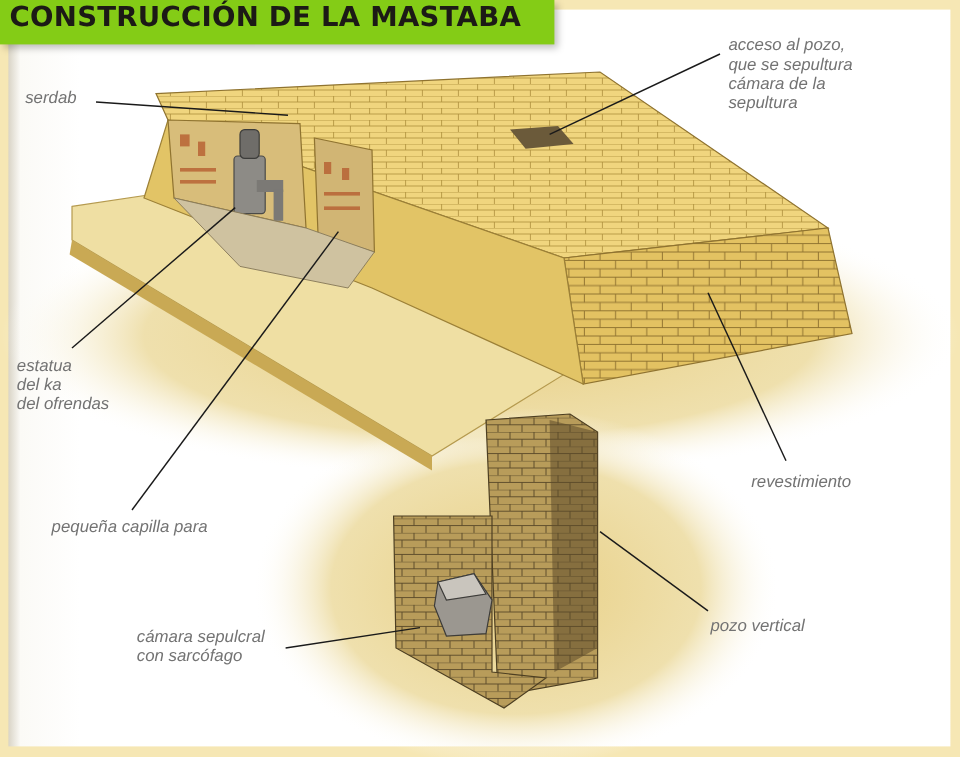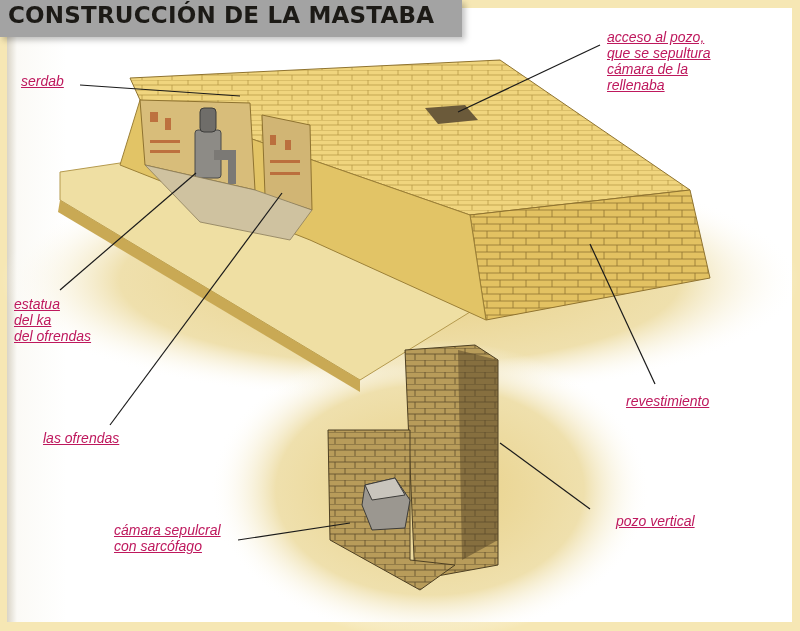--- a/index.html
+++ b/index.html
@@ -8,34 +8,34 @@
       background: #f6e7b4;
       font-family: "Liberation Sans", "DejaVu Sans", sans-serif;
     }
     .panel {
       position: absolute; left: 7px; top: 8px; width: 785px; height: 614px;
       background: linear-gradient(90deg, #d9d4c6 0px, #fbfaf6 10px, #ffffff 60px, #ffffff 100%);
       overflow: hidden;
     }
     .title-banner {
       position: absolute; left: 0; top: 0; width: 462px; height: 37px;
-      background: #a3a3a3;
+      background: #84cc16;
       box-shadow: 3px 3px 6px rgba(0,0,0,0.25);
       z-index: 5;
     }
     .title {
       position: absolute; left: 8px; top: 2px;
       font-family: "DejaVu Sans", sans-serif; font-weight: bold;
       font-size: 23px; letter-spacing: 0.2px; color: #1c1a16;
       white-space: nowrap;
     }
     .art { position: absolute; left: 0; top: 0; width: 800px; height: 631px; z-index: 1; }
     .label {
       position: absolute; z-index: 6; font-style: italic; font-size: 14px;
-      line-height: 16px; color: #be185d; white-space: nowrap; text-decoration: underline;
+      line-height: 16px; color: #737373; white-space: nowrap;
     }
     .label div { display: block; }
     .leaders { position: absolute; left: 0; top: 0; width: 800px; height: 631px; z-index: 4; }
   </style>
 </head>
 <body>
 
 <div class="panel"></div>
 
 <svg class="art" viewBox="0 0 800 631" xmlns="http://www.w3.org/2000/svg">
@@ -124,37 +124,37 @@
 </div>
 
 <div class="label" style="left:21px;top:73px;text-align:right;">
   <div>serdab</div>
 </div>
 
 <div class="label" style="left:607px;top:29px;">
   <div>acceso al pozo,</div>
   <div>que se sepultura</div>
   <div>cámara de la</div>
-  <div>rellenaba</div>
+  <div>sepultura</div>
 </div>
 
 <div class="label" style="left:14px;top:296px;">
   <div>estatua</div>
   <div>del ka</div>
   <div>del ofrendas</div>
 </div>
 
 <div class="label" style="left:43px;top:430px;">
-  <div>las ofrendas</div>
+  <div>pequeña capilla para</div>
 </div>
 
 <div class="label" style="left:626px;top:393px;text-align:center;">
   <div>revestimiento</div>
 </div>
 
-<div class="label" style="left:592px;top:513px;margin-left:24px;">
+<div class="label" style="left:592px;top:513px;">
   <div>pozo vertical</div>
 </div>
 
 <div class="label" style="left:114px;top:522px;">
   <div>cámara sepulcral</div>
   <div>con sarcófago</div>
 </div>
 
 </body></html>

